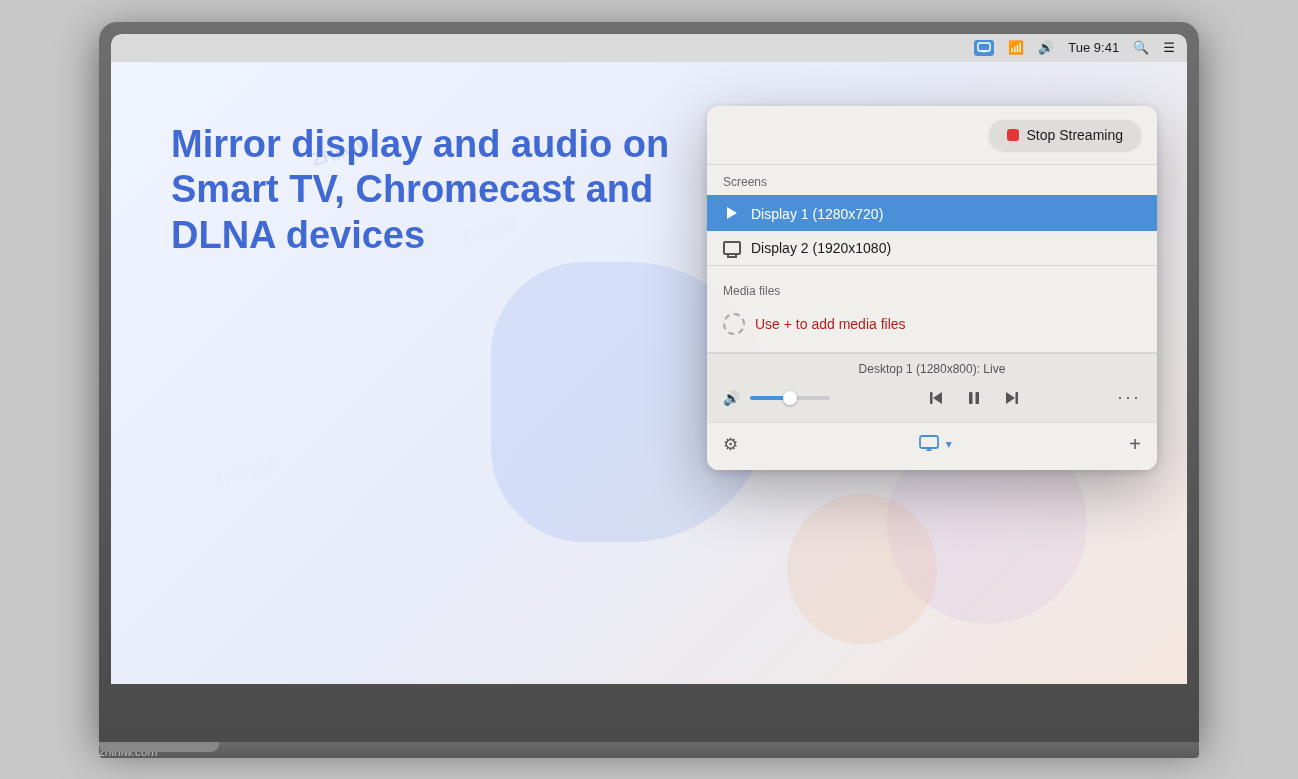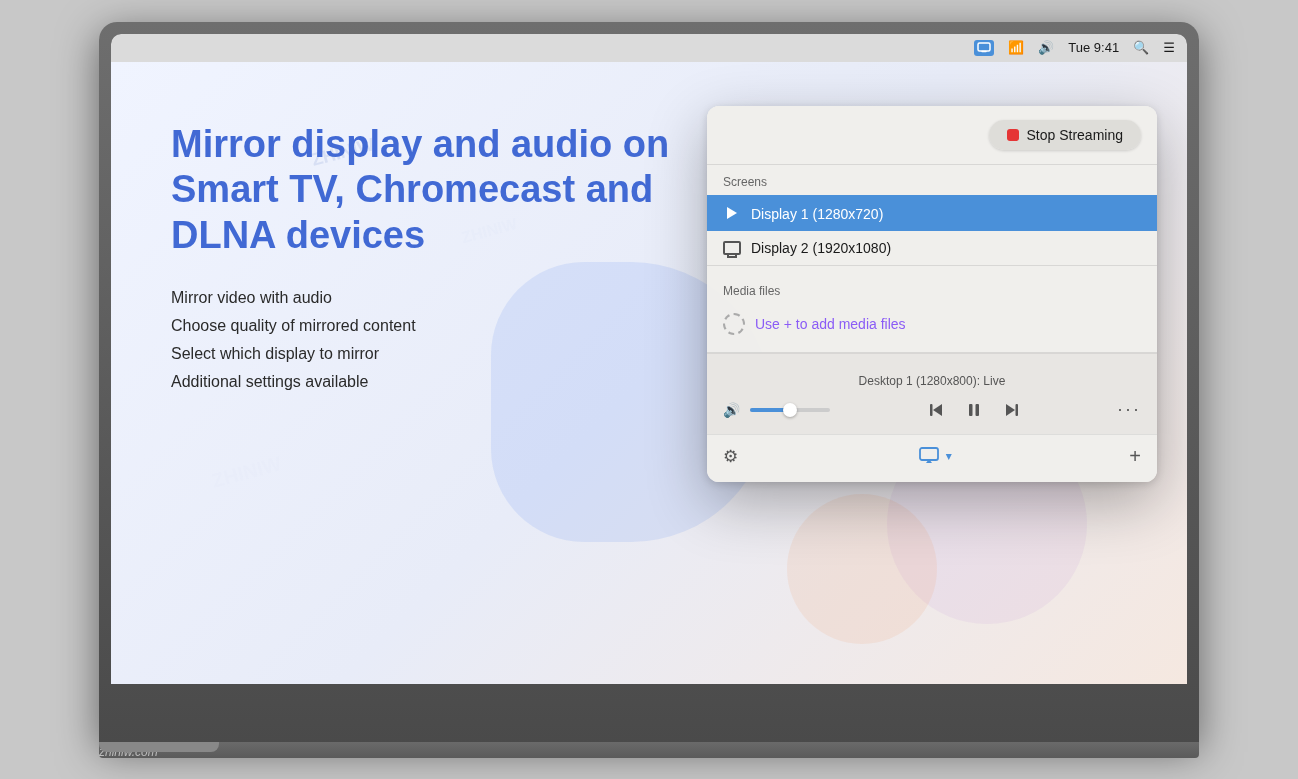--- a/index.html
+++ b/index.html
@@ -264,28 +264,28 @@
     }
     .dashed-circle {
       width: 22px;
       height: 22px;
       border: 2px dashed #aaa;
       border-radius: 50%;
       flex-shrink: 0;
     }
     .media-placeholder-text {
       font-size: 14px;
-      color: #8b5cf6;
+      color: #b91c1c;
     }
 
     
     .playback-bar {
       background: rgba(230, 228, 225, 0.8);
       border-top: 1px solid rgba(180,180,180,0.3);
-      padding: 20px 16px 10px;
+      padding: 8px 16px 10px;
     }
     .playback-title {
       font-size: 12px;
       color: #555;
       text-align: center;
       margin-bottom: 8px;
     }
     .playback-controls {
       display: flex;
       align-items: center;
@@ -425,26 +425,20 @@
         <div class="bg-shape bg-shape-1"></div>
         <div class="bg-shape bg-shape-2"></div>
         <div class="bg-shape bg-shape-3"></div>
 
         <div class="watermark" style="top:80px;left:200px;font-size:18px;">ZHINIW</div>
         <div class="watermark" style="top:160px;left:350px;font-size:16px;opacity:0.15;">ZHINIW</div>
         <div class="watermark" style="bottom:200px;left:100px;font-size:20px;opacity:0.1;">ZHINIW</div>
 
         <div class="app-content">
           <div class="app-headline">Mirror display and audio on Smart TV, Chromecast and DLNA devices</div>
-          <div class="app-features">
-            <span class="app-feature-item">Mirror video with audio</span>
-            <span class="app-feature-item">Choose quality of mirrored content</span>
-            <span class="app-feature-item">Select which display to mirror</span>
-            <span class="app-feature-item">Additional settings available</span>
-          </div>
         </div>
 
         <div class="popup-panel">
 
           <div class="stop-streaming-area">
             <button class="stop-streaming-btn">
               <div class="stop-dot"></div>
               <span>Stop Streaming</span>
             </button>
           </div>

